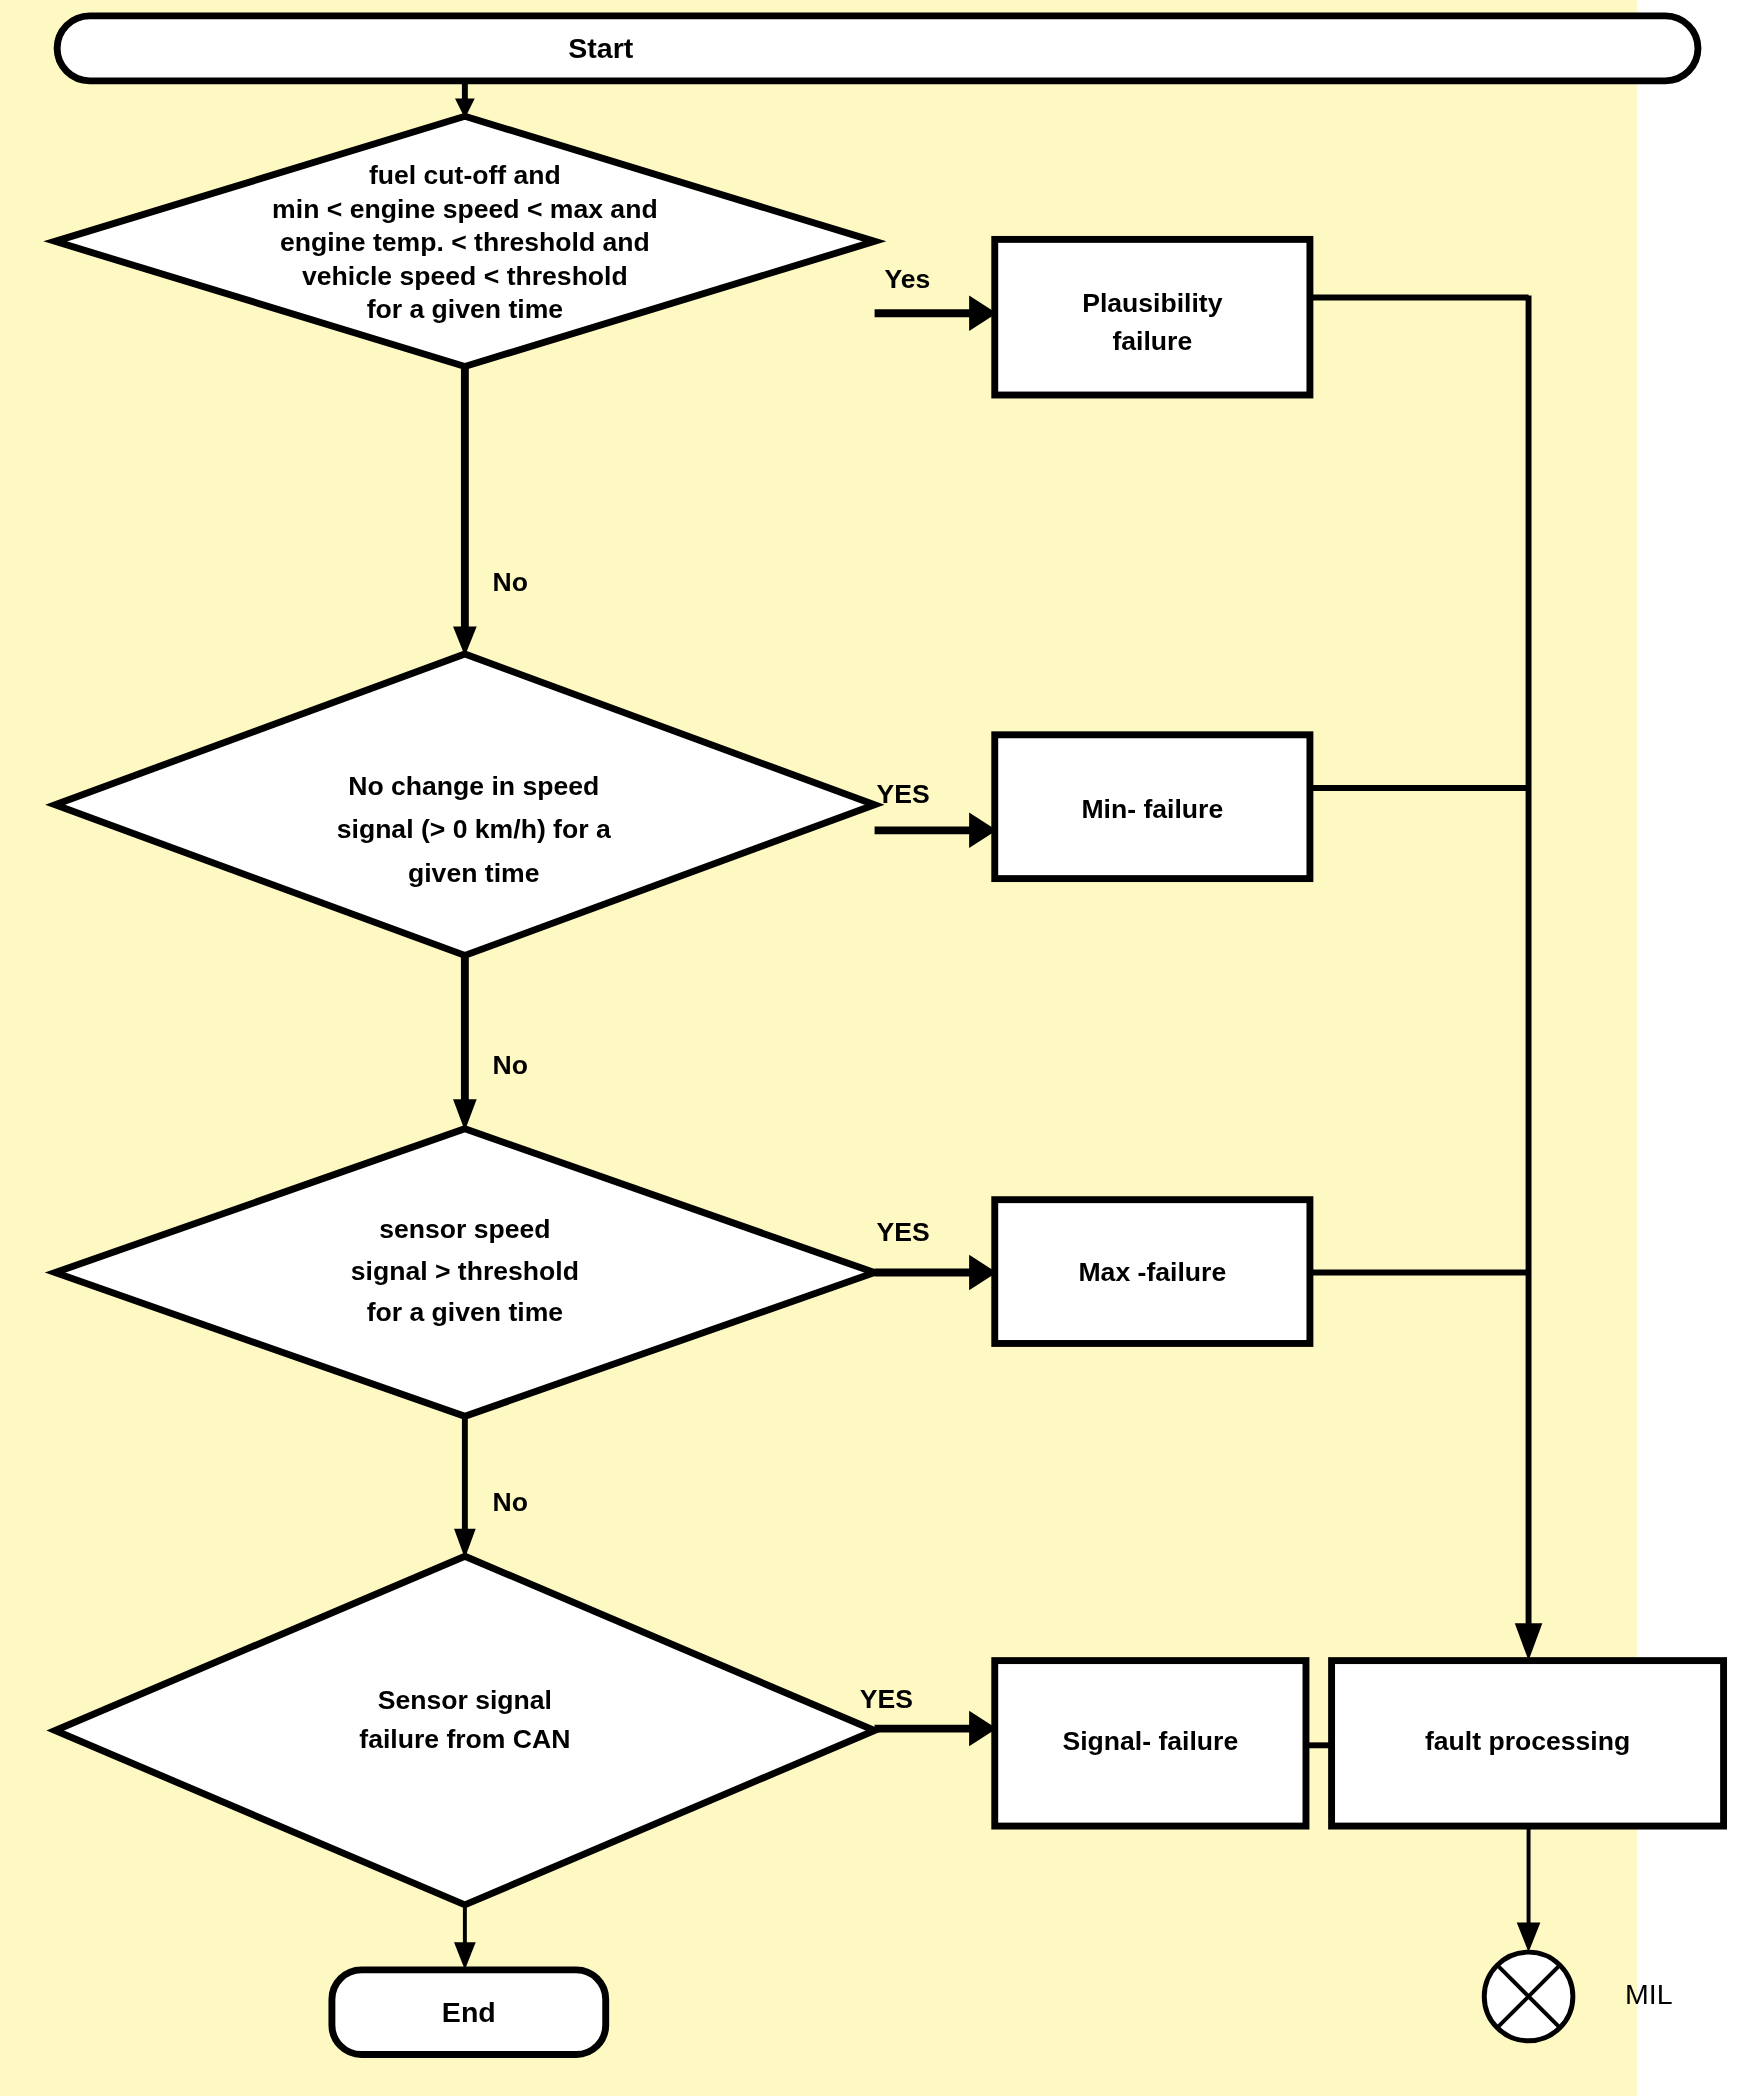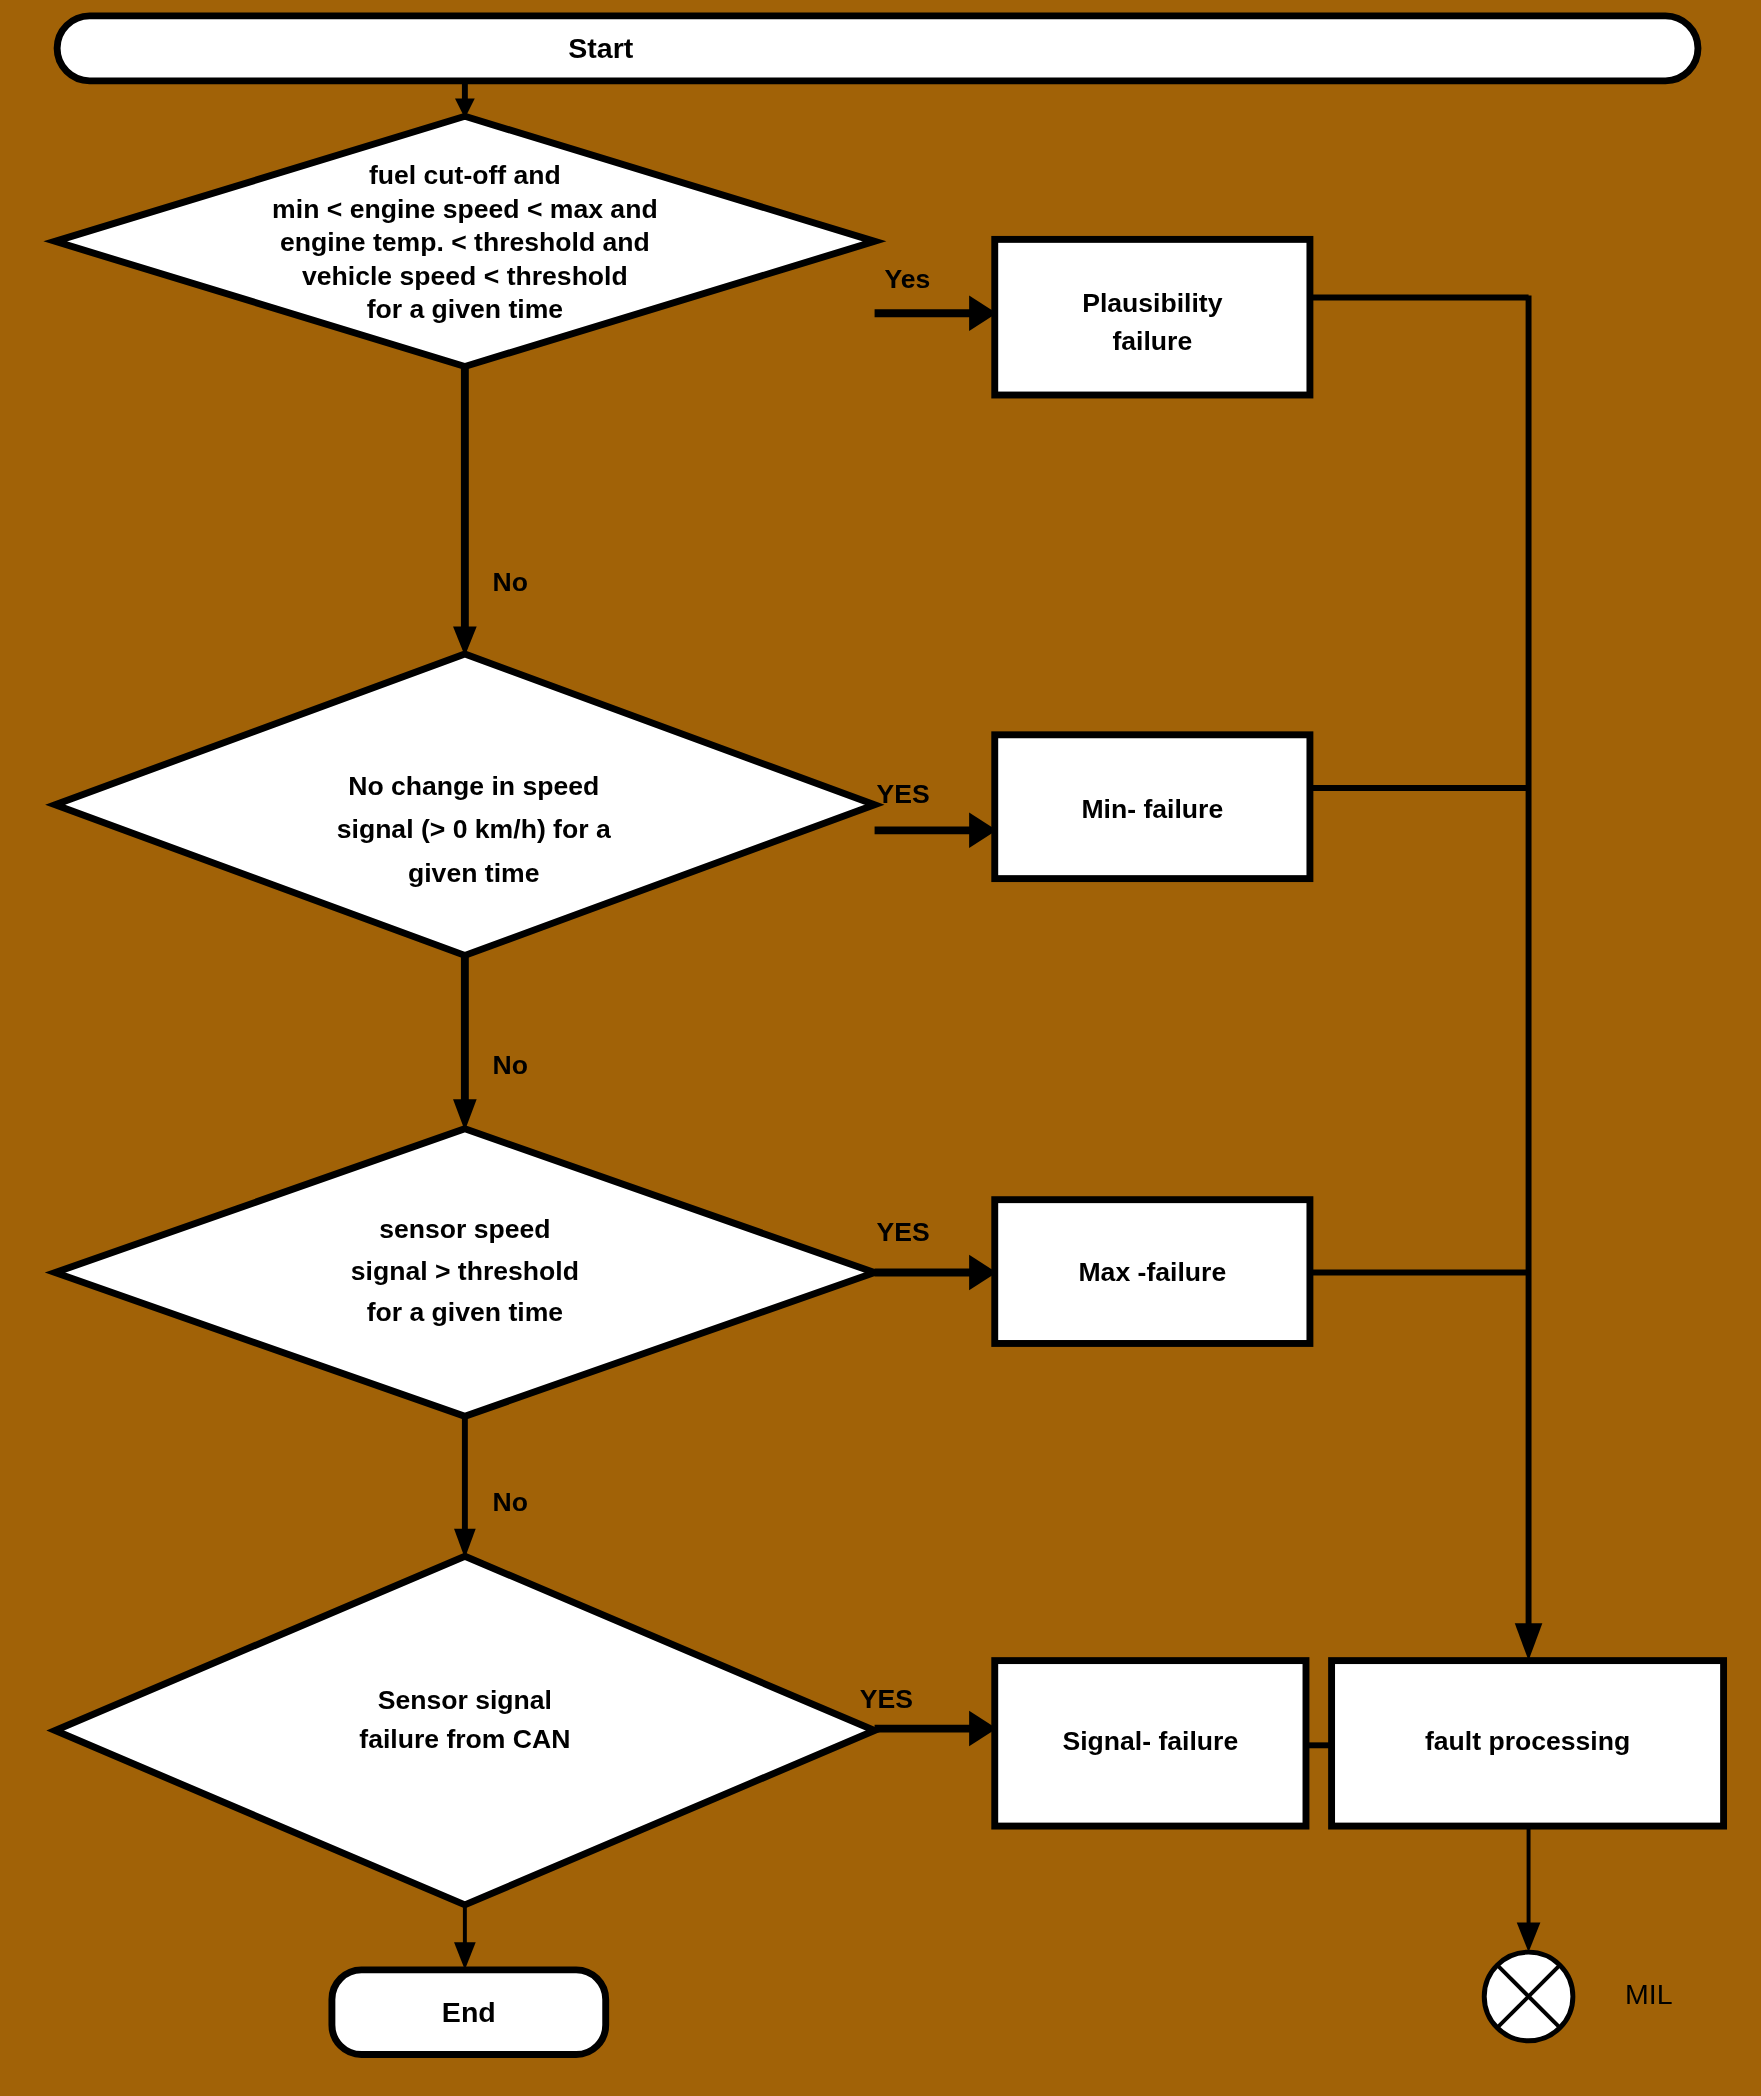--- a/index.html
+++ b/index.html
@@ -2,23 +2,23 @@
 <html><head>
 <meta charset="utf-8">
 <style>
   html, body {
     margin: 0;
     padding: 0;
     background: #ffffff;
   }
   #flowchart-root {
     position: relative;
-    width: 1761px;
+    width: 1637px;
     height: 2096px;
-    background: #a16207;
+    background: #fef9c3;
     font-family: "Liberation Sans", sans-serif;
     text-decoration: underline;
   }
   svg.fc {
     display: block;
     width: 1761px;
     height: 2096px;
   }
   .shape-stroke {
     fill: #ffffff;

